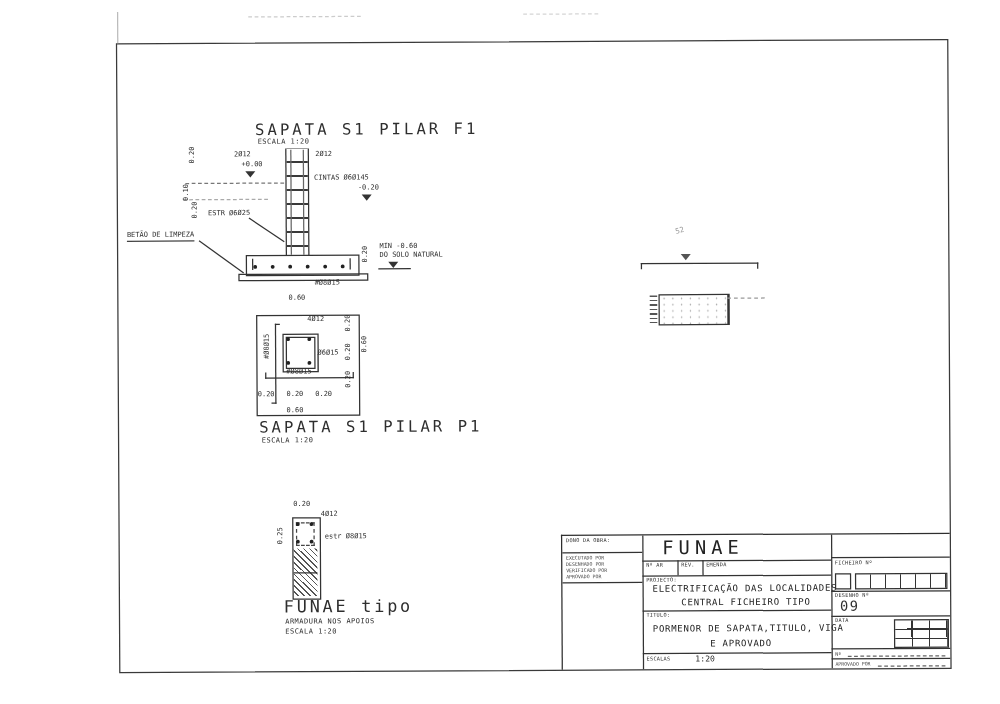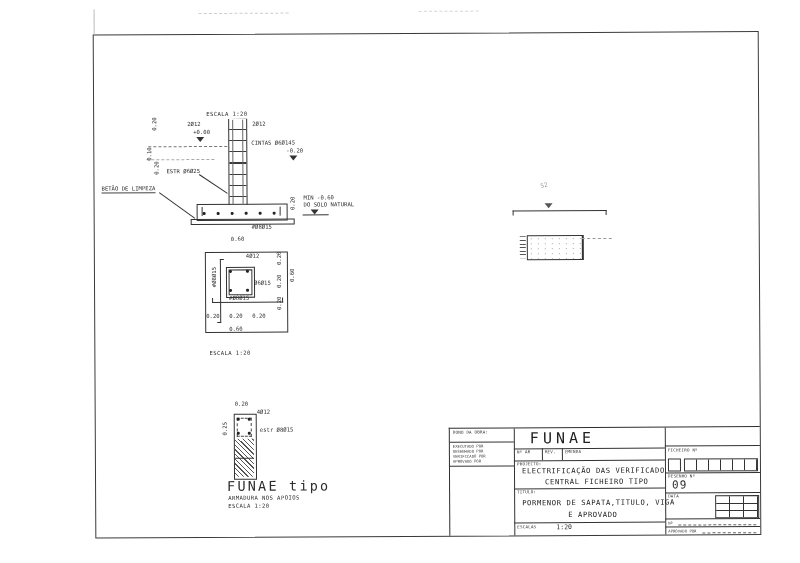--- a/index.html
+++ b/index.html
@@ -42,20 +42,21 @@
 
 <div id="stage">
  <div class="tilt">
 
   <div class="frame" style="left:94px;top:33px;width:664px;height:502px;"></div>
 
   <div class="dash" style="left:200px;top:12px;width:90px;border-top-color:#ccc;"></div>
   <div class="dash" style="left:420px;top:11px;width:60px;border-top-color:#d5d5d5;"></div>
   <div class="vl" style="left:95px;top:8px;height:25px;background:#bbb;"></div>
 
+  <div class="lbl t-big" style="left:205px;top:96px;">SAPATA S1 PILAR F1</div>
   <div class="lbl t-sm" style="left:207px;top:110px;">ESCALA 1:20</div>
 
   <div class="abs ties" style="left:229px;top:118px;width:17px;height:86px;border-left:1.6px solid #333;border-right:1.6px solid #333;"></div>
   <div class="vl" style="left:233px;top:119px;height:84px;background:#666;width:.8px;"></div>
   <div class="vl" style="left:243px;top:119px;height:84px;background:#666;width:.8px;"></div>
 
   <div class="box" style="left:197px;top:203px;width:89px;height:15px;"></div>
   <div class="box" style="left:191px;top:218px;width:102px;height:3.5px;"></div>
   <div class="dot" style="left:203px;top:211px;"></div>
   <div class="dot" style="left:217px;top:211px;"></div>
@@ -116,20 +117,21 @@
   <div class="lbl t-dim" style="left:206px;top:312px;">0.20</div>
   <div class="lbl t-dim" style="left:229px;top:312px;">0.20</div>
   <div class="lbl t-dim" style="left:252px;top:312px;">0.20</div>
   <div class="lbl t-dim" style="left:229px;top:325px;">0.60</div>
 
   <div class="lbl t-dim rot" style="left:276px;top:251px;">0.20</div>
   <div class="lbl t-dim rot" style="left:276px;top:274px;">0.20</div>
   <div class="lbl t-dim rot" style="left:276px;top:296px;">0.20</div>
   <div class="lbl t-dim rot" style="left:289px;top:268px;">0.60</div>
 
+  <div class="lbl t-big" style="left:207px;top:334px;">SAPATA S1 PILAR P1</div>
   <div class="lbl t-sm" style="left:209px;top:349px;">ESCALA 1:20</div>
 
   <div class="lbl t-dim" style="left:234px;top:400px;">0.20</div>
   <div class="box" style="left:233px;top:413px;width:21px;height:64px;"></div>
   <div class="abs" style="left:236px;top:417px;width:13px;height:17px;border:1px dashed #444;"></div>
   <div class="dot" style="left:236px;top:417px;"></div>
   <div class="dot" style="left:247px;top:417px;"></div>
   <div class="dot" style="left:236px;top:431px;"></div>
   <div class="dot" style="left:247px;top:431px;"></div>
   <div class="abs hatch" style="left:234px;top:438px;width:19px;height:38px;"></div>
@@ -169,21 +171,21 @@
     <div class="hl" style="left:64px;top:20px;width:151px;"></div>
 
     <div class="hl" style="left:64px;top:32px;width:151px;"></div>
     <div class="vl" style="left:92px;top:20px;height:12px;"></div>
     <div class="vl" style="left:112px;top:20px;height:12px;"></div>
     <div class="lbl tb-lbl" style="left:67px;top:22px;">Nº AR</div>
     <div class="lbl tb-lbl" style="left:95px;top:22px;">REV.</div>
     <div class="lbl tb-lbl" style="left:115px;top:22px;">EMENDA</div>
 
     <div class="lbl tb-lbl" style="left:67px;top:34px;">PROJECTO:</div>
-    <div class="lbl tb-txt" style="left:72px;top:39px;">ELECTRIFICAÇÃO DAS VERIFICADO</div>
+    <div class="lbl tb-txt" style="left:72px;top:39px;">ELECTRIFICAÇÃO DAS LOCALIDADES</div>
     <div class="lbl tb-txt" style="left:95px;top:50px;">CENTRAL FICHEIRO TIPO</div>
     <div class="hl" style="left:64px;top:60px;width:151px;"></div>
 
     <div class="lbl tb-lbl" style="left:67px;top:62px;">TITULO:</div>
     <div class="lbl tb-txt" style="left:72px;top:71px;">PORMENOR DE SAPATA,TITULO, VIGA</div>
     <div class="lbl tb-txt" style="left:118px;top:83px;">E APROVADO</div>
     <div class="hl" style="left:64px;top:94px;width:151px;"></div>
 
     <div class="lbl tb-lbl" style="left:67px;top:97px;">ESCALAS</div>
     <div class="lbl" style="left:106px;top:96px;font-size:6.5px;">1:20</div>

